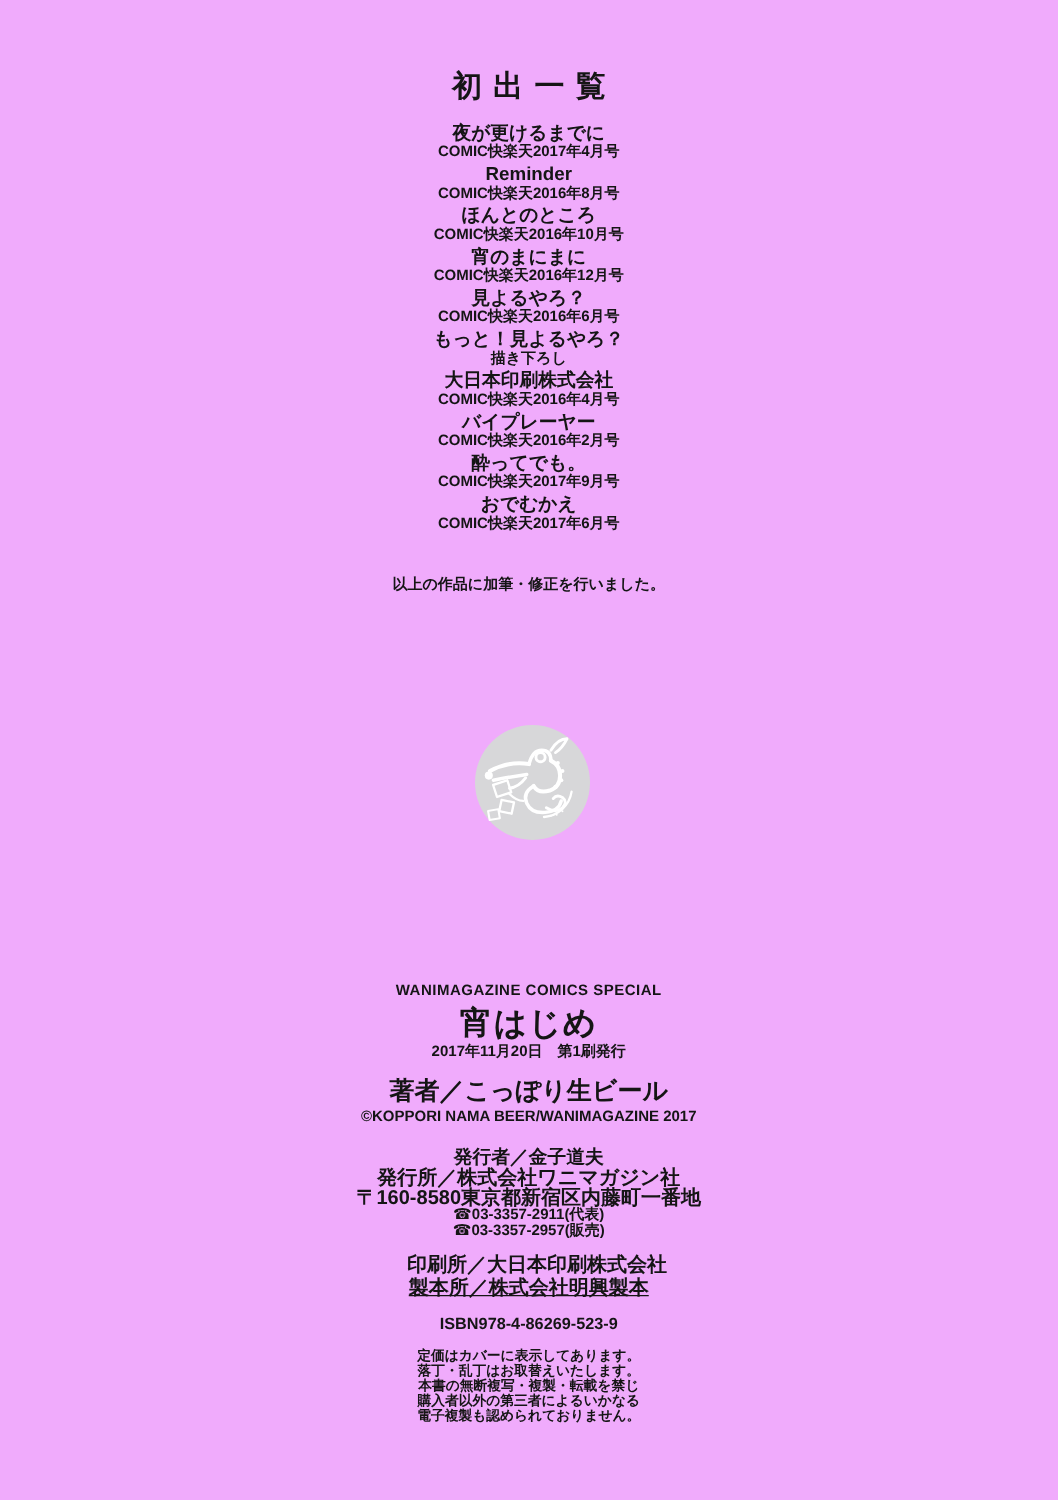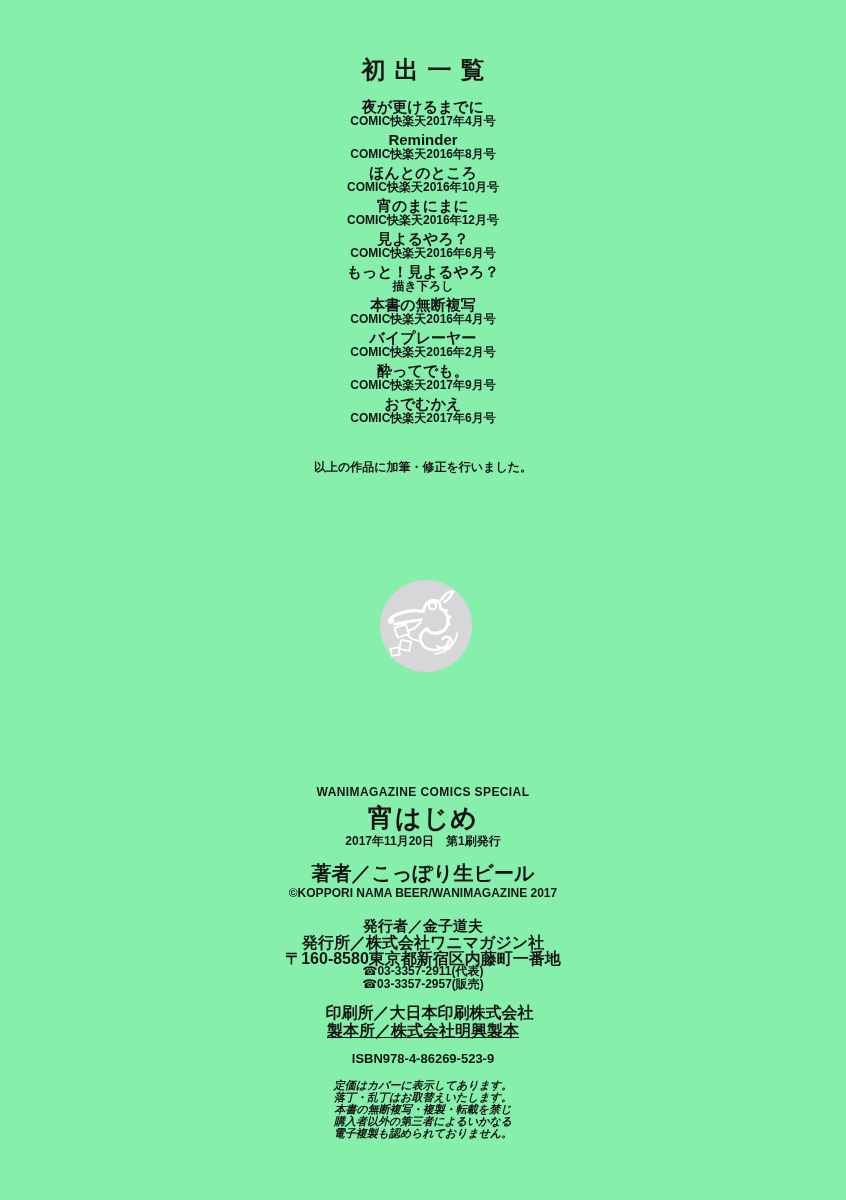--- a/index.html
+++ b/index.html
@@ -1,20 +1,20 @@
 <!DOCTYPE html>
 <html lang="ja"><head>
 <meta charset="utf-8">
 <style>
   html,body{margin:0;padding:0;background:#9a9a9a;}
   .page{
     position:relative;
     width:846px;height:1200px;
     margin:0 auto;
-    background:#86efac;
+    background:#f0abfc;
     overflow:hidden;
     font-family:"Liberation Sans","DejaVu Sans",sans-serif;
     font-weight:700;
     color:#151515;
   }
   .line{position:absolute;left:0;right:0;text-align:center;white-space:pre;}
 
   
   .fp-title{top:57px;font-size:24px;line-height:25px;letter-spacing:9px;text-indent:9px;}
   .fp-entries{position:absolute;top:97px;left:0;right:0;}
@@ -33,21 +33,21 @@
   .col-author{top:862px;font-size:20px;line-height:22px;}
   .col-copyright{top:887px;font-size:12px;line-height:13px;}
   .col-pub-person{top:917px;font-size:15px;line-height:17px;}
   .col-pub-company{top:934px;font-size:16px;line-height:17px;}
   .col-address{top:952px;font-size:16px;line-height:13px;}
   .col-tel-main{top:965px;font-size:12px;line-height:13px;}
   .col-tel-sales{top:978px;font-size:12px;line-height:13px;}
   .col-printer{top:1004px;font-size:16px;line-height:17px;padding-left:13px;}
   .col-binder{top:1022px;font-size:16px;line-height:17px;text-decoration:underline;}
   .col-isbn{top:1052px;font-size:13px;line-height:14px;}
-  .col-notice{position:absolute;top:1079px;left:0;right:0;text-align:center;font-style:italic;}
+  .col-notice{position:absolute;top:1079px;left:0;right:0;text-align:center;}
   .notice-line{font-size:11px;line-height:12px;letter-spacing:0;white-space:pre;}
 </style>
 </head>
 <body>
 
 <div class="page">
 
   <div class="line fp-title">初出一覧</div>
 
   <div class="fp-entries">
@@ -69,21 +69,21 @@
     </div>
     <div class="entry">
       <span class="entry-title">見よるやろ？</span>
       <span class="entry-source">COMIC快楽天2016年6月号</span>
     </div>
     <div class="entry">
       <span class="entry-title">もっと！見よるやろ？</span>
       <span class="entry-source">描き下ろし</span>
     </div>
     <div class="entry">
-      <span class="entry-title">本書の無断複写</span>
+      <span class="entry-title">大日本印刷株式会社</span>
       <span class="entry-source">COMIC快楽天2016年4月号</span>
     </div>
     <div class="entry">
       <span class="entry-title">バイプレーヤー</span>
       <span class="entry-source">COMIC快楽天2016年2月号</span>
     </div>
     <div class="entry">
       <span class="entry-title">酔ってでも。</span>
       <span class="entry-source">COMIC快楽天2017年9月号</span>
     </div>

